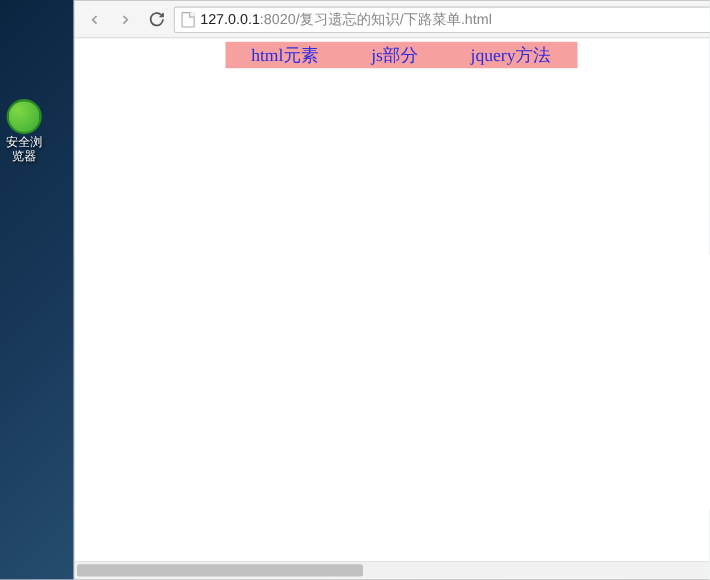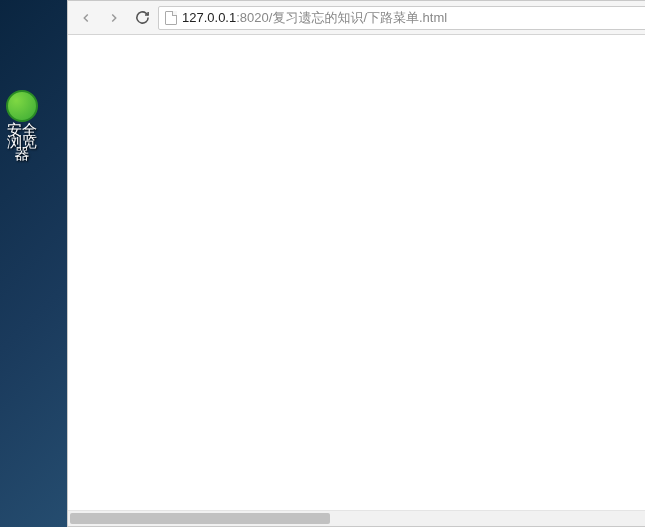--- a/index.html
+++ b/index.html
@@ -12,21 +12,21 @@
       position: relative;
     }
     
     .desktop-icon {
       position: absolute;
       left: 2px;
       top: 90px;
       width: 40px;
       text-align: center;
       color: white;
-      font-size: 15px;
+      font-size: 11px;
       cursor: pointer;
     }
     .desktop-icon .ico {
       width: 32px;
       height: 32px;
       margin: 0 auto 2px;
       background: radial-gradient(circle at 30% 30%, #7fd843, #3aaa35);
       border-radius: 50%;
       border: 2px solid #2a8a25;
     }
@@ -191,20 +191,25 @@
       </div>
       <div class="addr">
         <div class="file-ico"></div>
         <span>
           <span class="host">127.0.0.1</span><span class="path">:8020</span><span class="path">/复习遗忘的知识/下路菜单.html</span>
         </span>
       </div>
     </div>
 
     <div class="viewport">
+      <div class="menu-bar">
+        <span class="menu-item">html元素</span>
+        <span class="menu-item">js部分</span>
+        <span class="menu-item">jquery方法</span>
+      </div>
 
       <div class="vscroll">
         <div class="thumb"></div>
       </div>
       <div class="hscroll">
         <div class="thumb"></div>
       </div>
       <div class="scroll-corner"></div>
     </div>
   </div>

